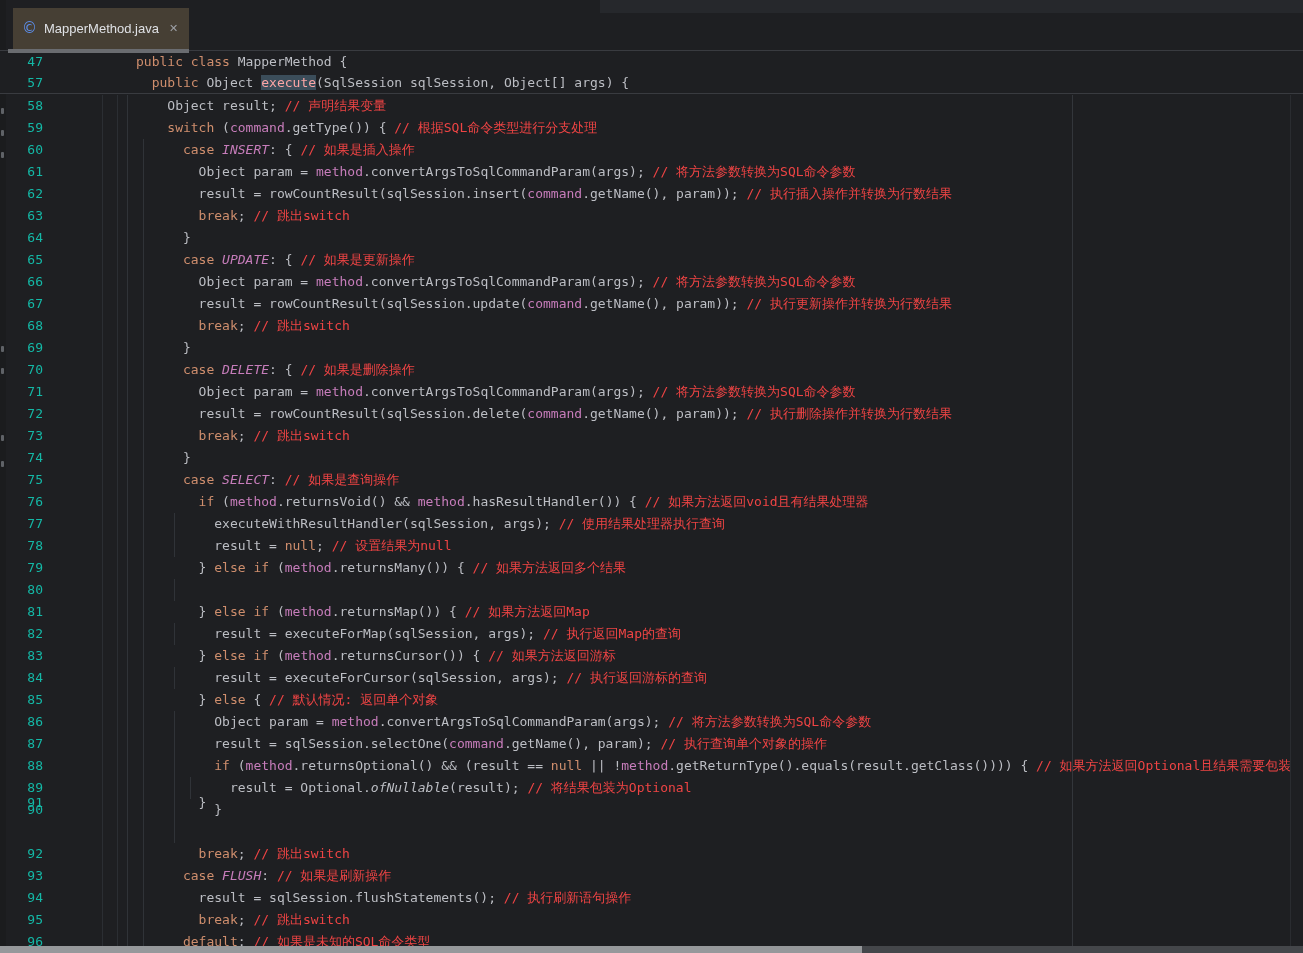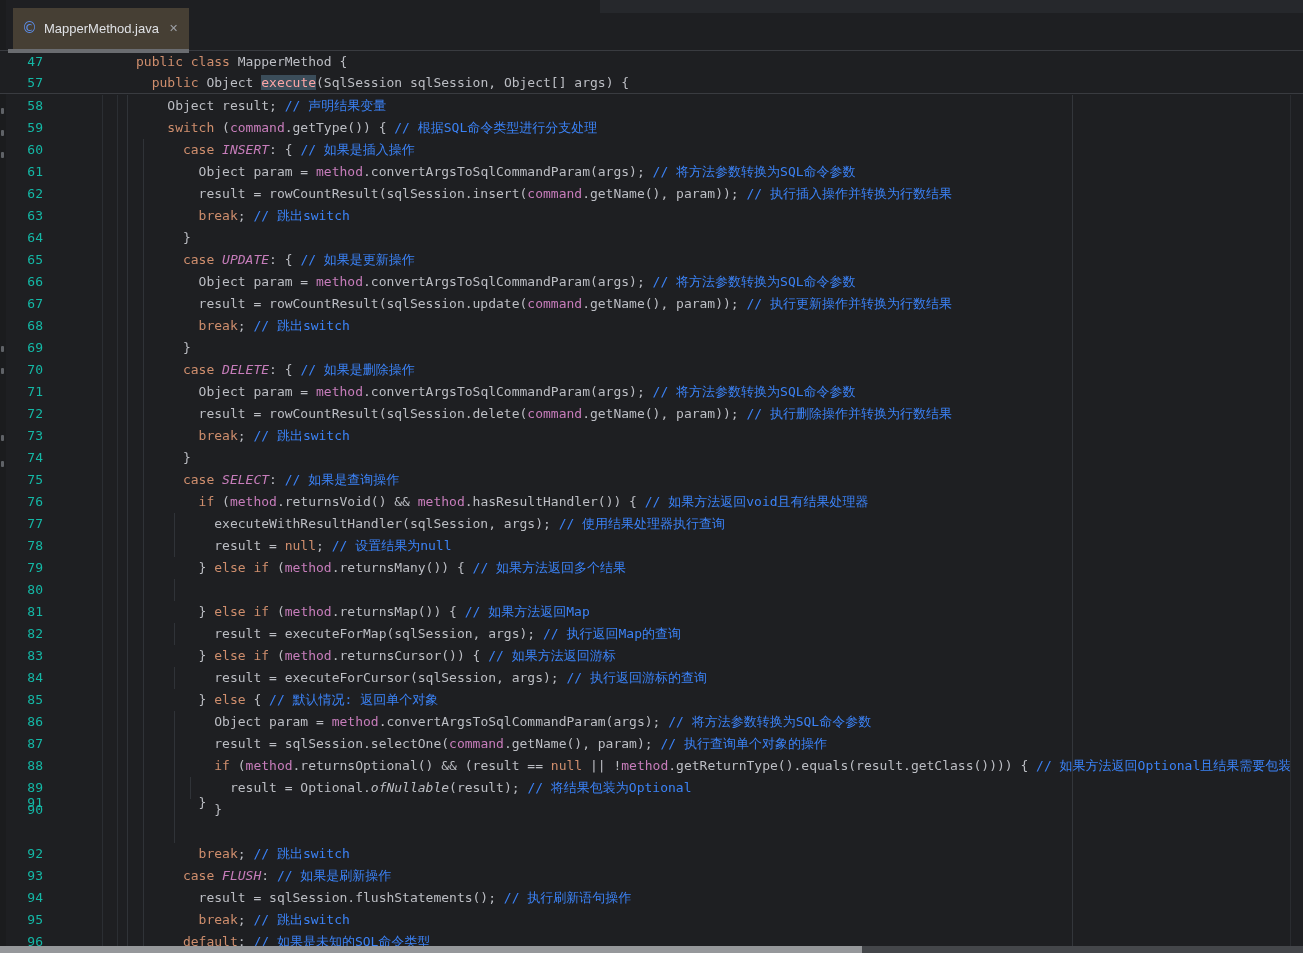--- a/index.html
+++ b/index.html
@@ -25,21 +25,21 @@
   
   .row{position:absolute;left:0;width:100%;height:22px;line-height:22px;white-space:pre;}
   .lnum{position:absolute;left:0;top:0;width:43px;text-align:right;color:#14b8a6;}
   .code{position:absolute;left:112px;top:0;white-space:pre;margin-left:24px;}
 
   
   .tk-k{color:#CF8E6D;}
   .tk-p{color:#BCBEC4;}
   .tk-f{color:#C77DBB;}
   .tk-e{color:#C77DBB;font-style:italic;}
-  .tk-c{color:#3b82f6;}
+  .tk-c{color:#ef4444;}
   .tk-i{color:#BCBEC4;font-style:italic;}
   .tk-x{color:#fca5a5;background:#3B4D5A;}
 
   
   .vline{position:absolute;width:1px;}
   .gutter-sep{background:#2B2E33;}
   .indent-guide{background:#303338;}
   .margin-guide{background:#33363B;}
   .right-edge{background:#2A2C30;}
 

